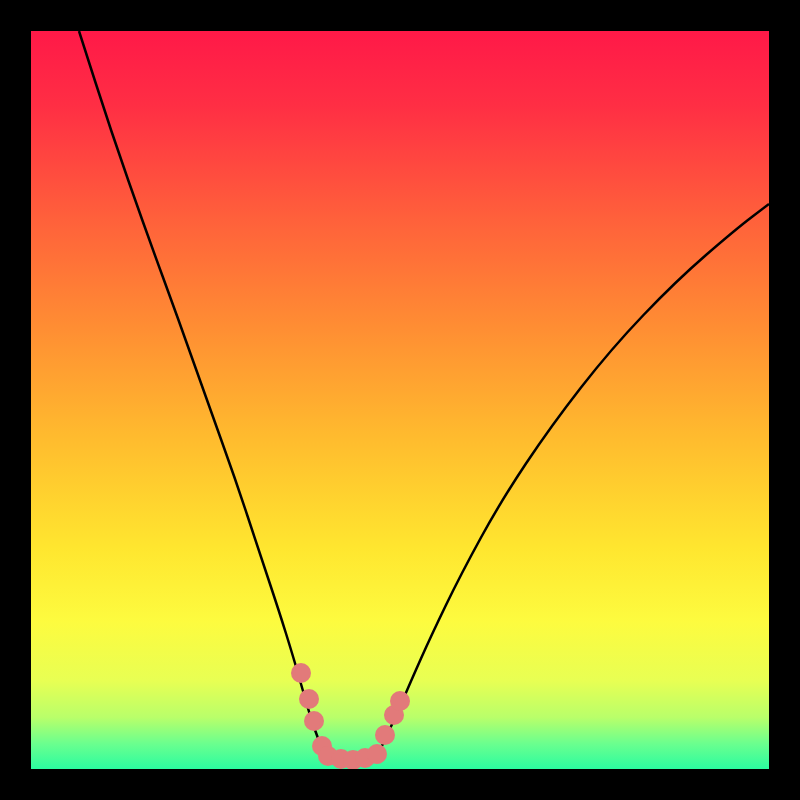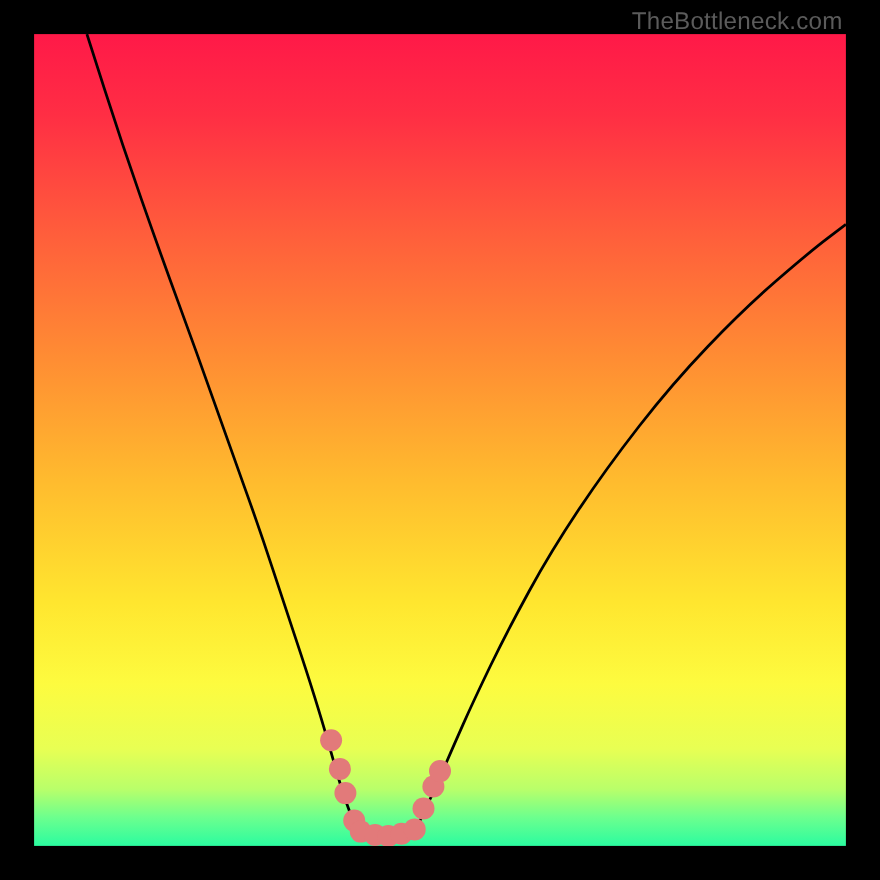--- a/index.html
+++ b/index.html
@@ -82,14 +82,13 @@
           <circle cx="322" cy="729" r="10" fill="#e27a7a"></circle>
           <circle cx="334" cy="727" r="10" fill="#e27a7a"></circle>
           <circle cx="346" cy="723" r="10" fill="#e27a7a"></circle>
           <circle cx="354" cy="704" r="10" fill="#e27a7a"></circle>
           <circle cx="363" cy="684" r="10" fill="#e27a7a"></circle>
           <circle cx="369" cy="670" r="10" fill="#e27a7a"></circle>
         </g>
       </svg>
   </div>
 
-  <div class="watermark">TheBottleneck.com</div>
 </div>
 
 </body></html>

